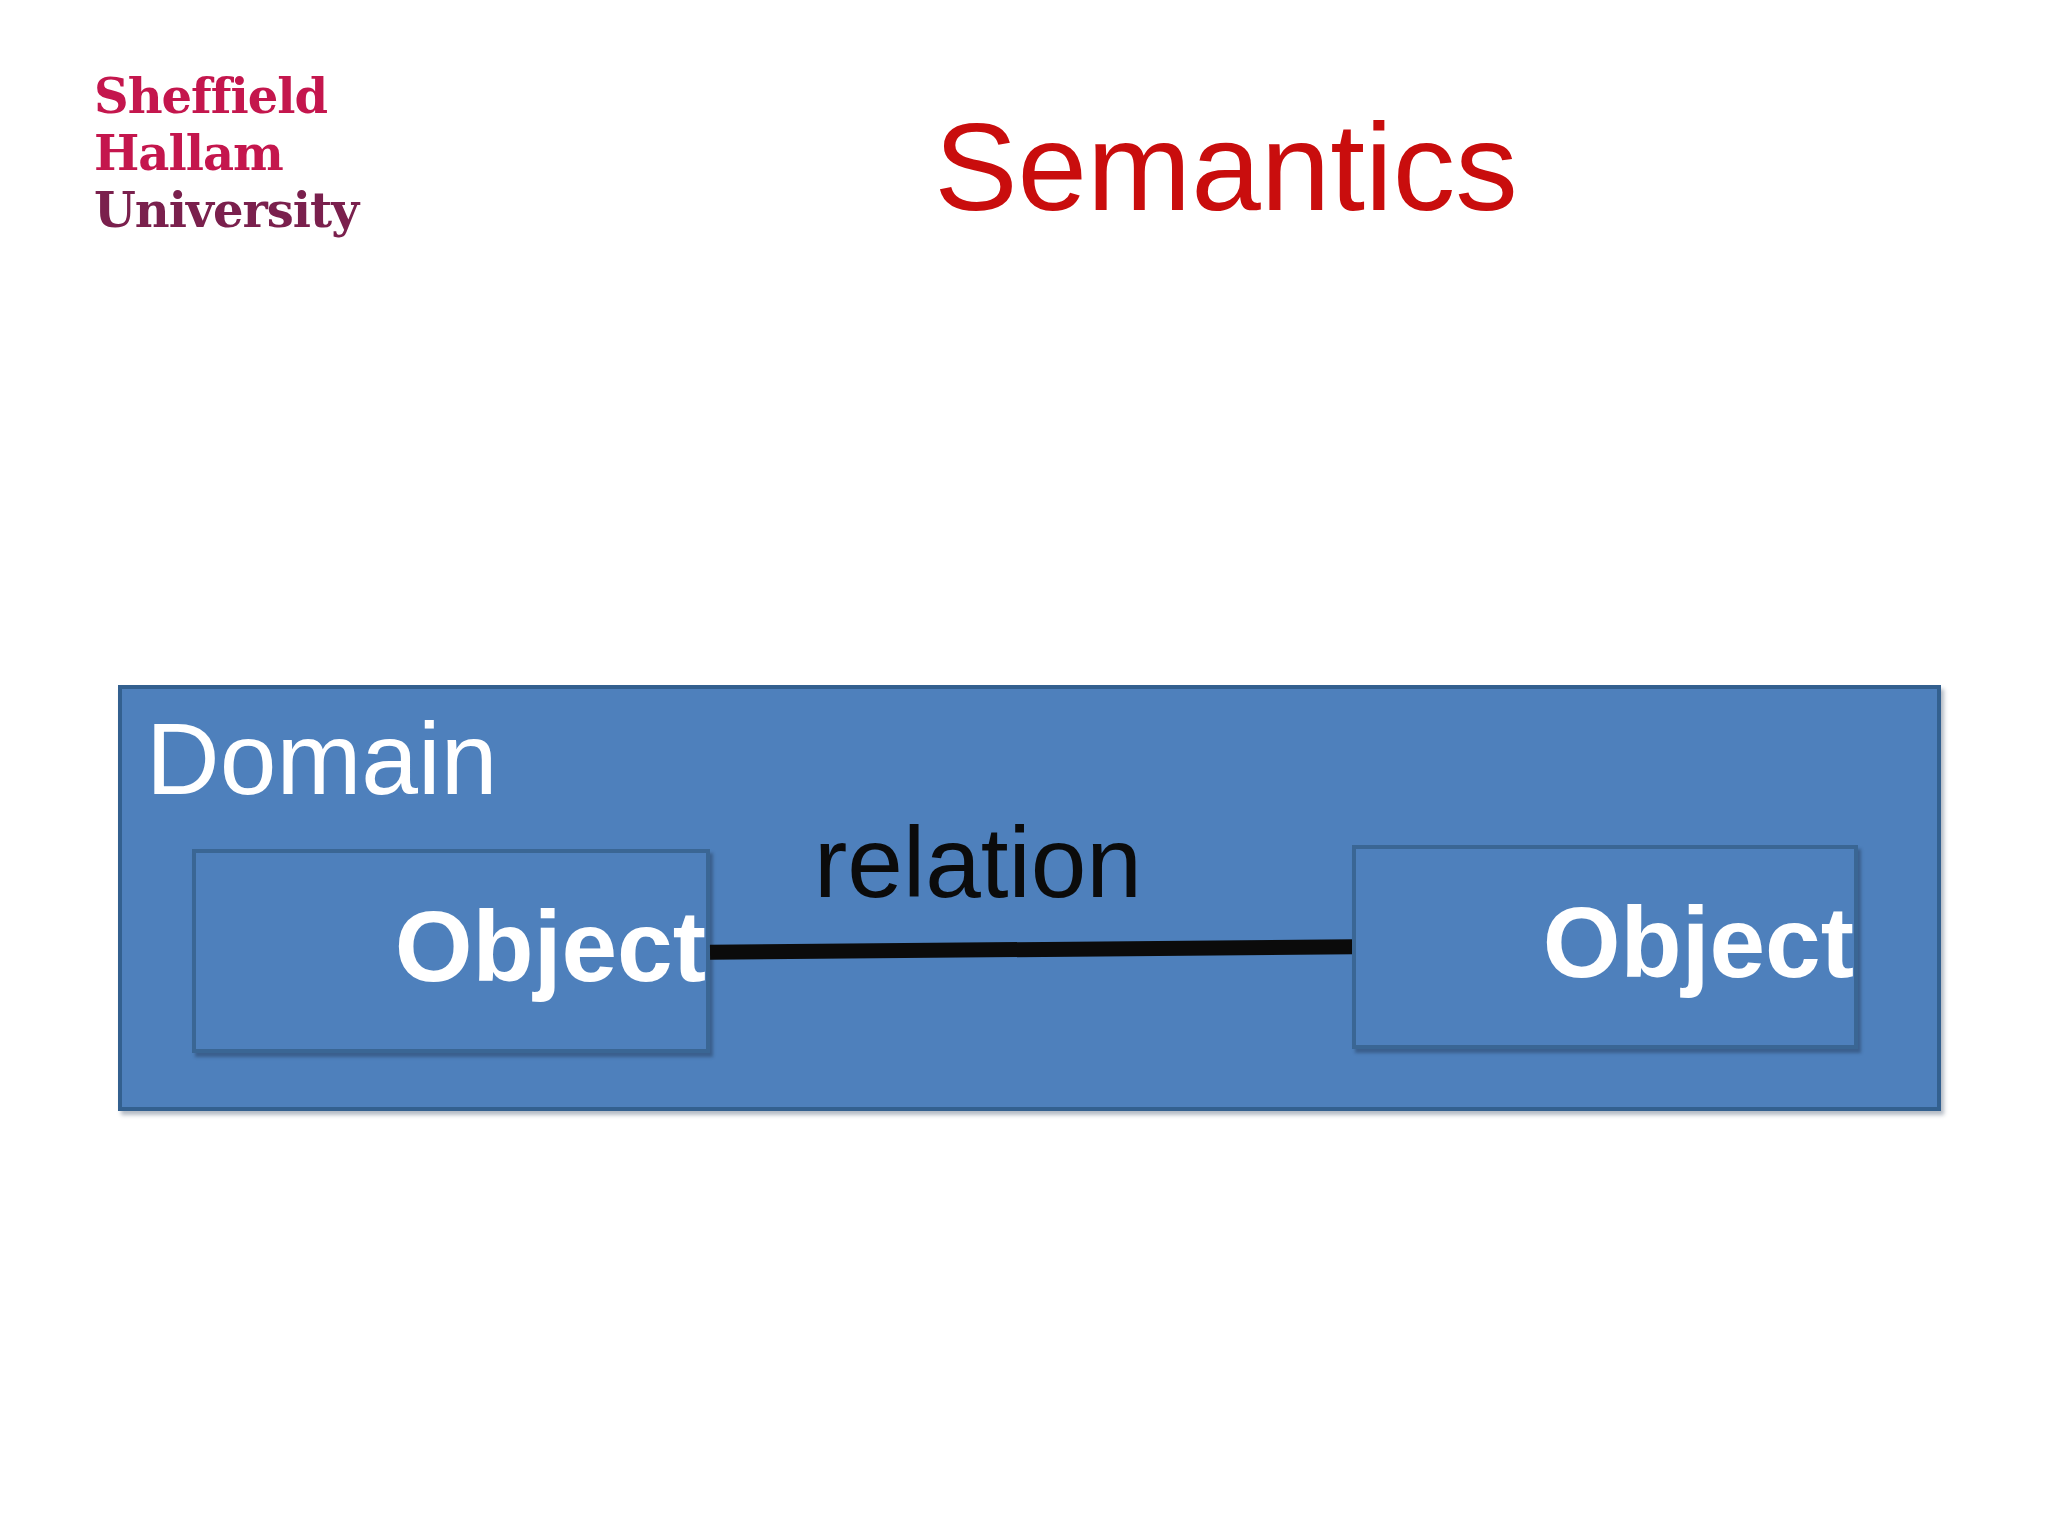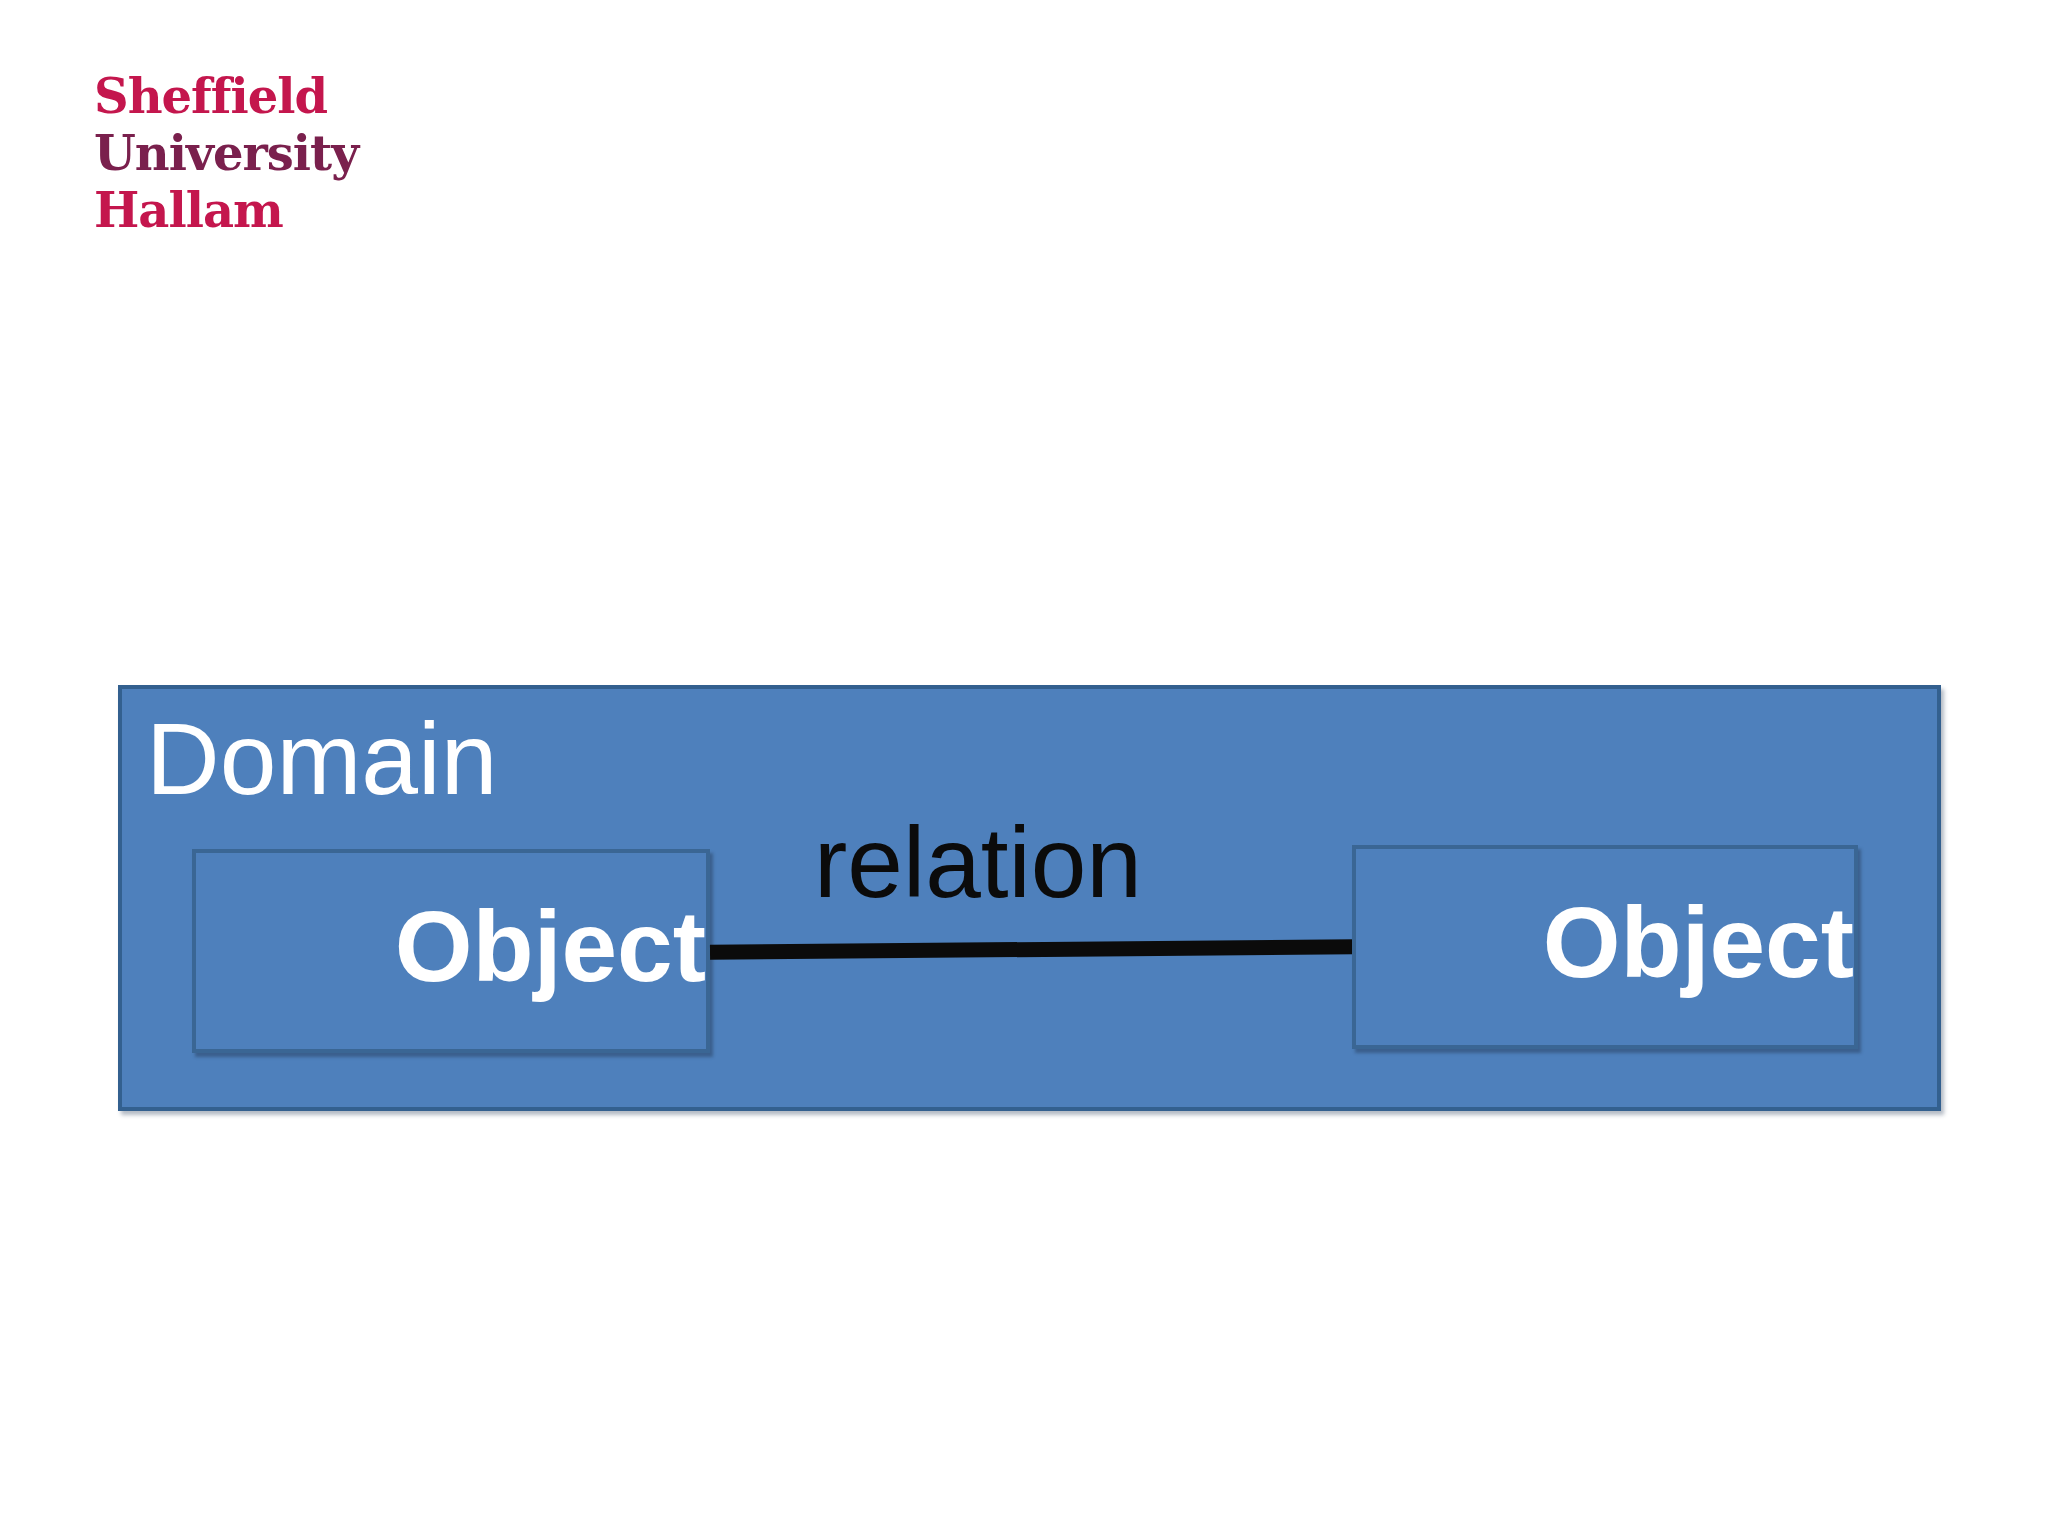--- a/index.html
+++ b/index.html
@@ -81,24 +81,25 @@
     transform: rotate(-0.5deg);
   }
 </style>
 </head>
 <body>
 
 <div class="slide">
 
   <div class="logo">
     <div class="logo-line l1" style="color: rgb(196, 22, 77);">Sheffield</div>
+    <div class="logo-line l2" style="color: rgb(196, 22, 77);">Hallam</div>
     <div class="logo-line l3" style="color: rgb(122, 32, 77);">University</div>
-    <div class="logo-line l2" style="color: rgb(196, 22, 77);">Hallam</div>
   </div>
 
+  <h1 class="title" style="color: rgb(201, 13, 13);">Semantics</h1>
 
 
   <div class="domain-box" style="background-color: rgb(78, 128, 188); border-color: rgb(51, 96, 143);">
 
     <div class="domain-label" style="color: rgb(255, 255, 255);">Domain</div>
 
     <div class="object-box object-left" style="background-color: rgb(78, 128, 188); border-color: rgb(58, 102, 148);">
       <span class="object-label" style="color: rgb(255, 255, 255);">Object</span>
     </div>
 

